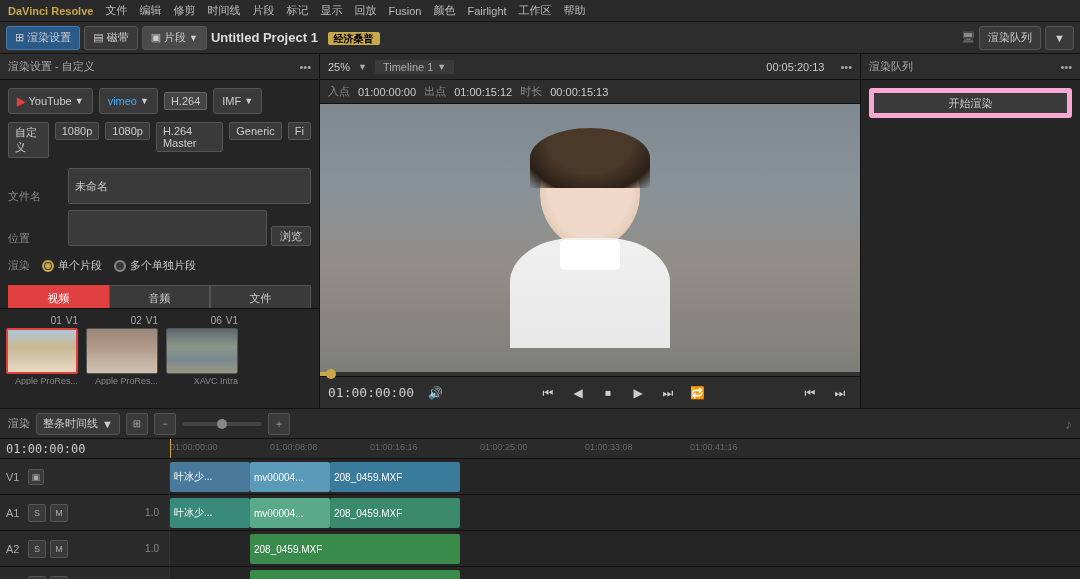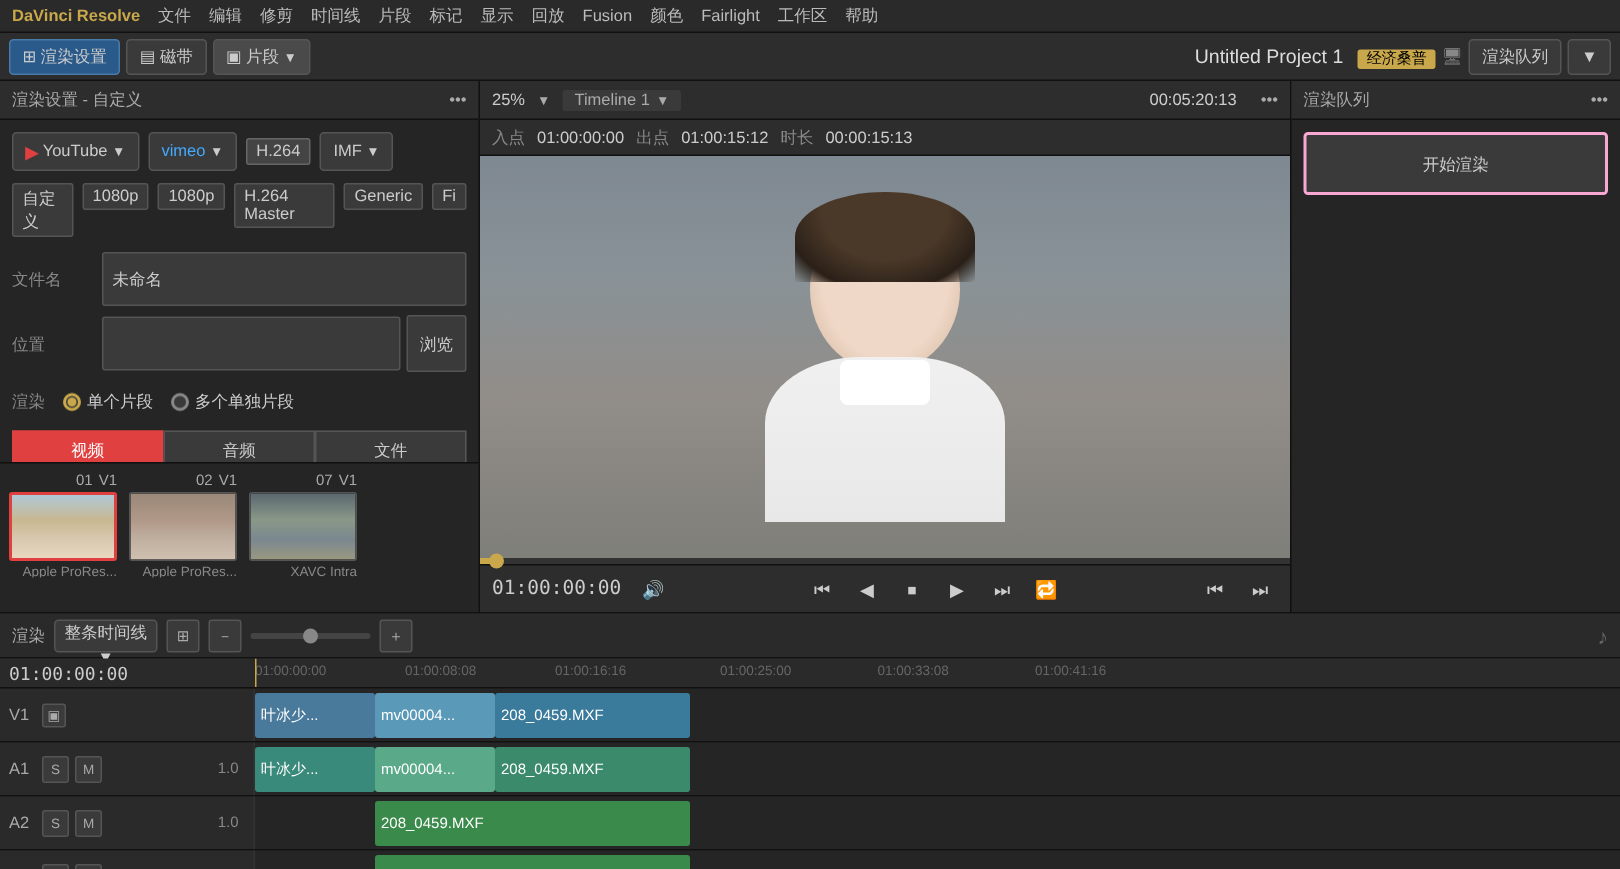--- a/index.html
+++ b/index.html
@@ -51,23 +51,24 @@
       cursor: pointer;
       display: flex;
       align-items: center;
       gap: 3px;
       font-size: 11px;
       white-space: nowrap;
     }
     .toolbar-btn.active { background: #4a4a4a; }
     .project-title {
       flex: 1;
-      text-align: right;
+      text-align: left;
       font-size: 13px;
       color: #ddd;
+      font-weight: bold;
     }
     .project-badge {
       background: #c8a84b;
       color: #000;
       padding: 1px 6px;
       border-radius: 2px;
       font-size: 10px;
       margin-left: 6px;
     }
 
@@ -154,36 +155,36 @@
       background: #3a3a3a;
       border: 1px solid #555;
       color: #ccc;
       padding: 2px 6px;
       border-radius: 2px;
       font-size: 11px;
     }
 
     .field-row {
       display: flex;
-      align-items: center;
+      align-items: flex-end;
       margin-bottom: 6px;
     }
     .field-label { color: #888; font-size: 11px; min-width: 60px; }
     .field-input {
       flex: 1;
       height: 36px;
       background: #3a3a3a;
       border: 1px solid #555;
       color: #ccc;
       padding: 0 6px;
       border-radius: 2px;
       font-size: 11px;
     }
     .browse-btn {
-      height: 38px;
+      height: 20px;
       padding: 0 8px;
       background: #3a3a3a;
       border: 1px solid #555;
       color: #ccc;
       border-radius: 2px;
       cursor: pointer;
       font-size: 11px;
       margin-left: 4px;
     }
 
@@ -408,23 +409,23 @@
     }
     .queue-empty {
       flex: 1;
       display: flex;
       align-items: center;
       justify-content: center;
       color: #555;
       font-size: 13px;
     }
     .start-render-btn {
-      height: 42px;
-      background: #3a3a3a;
-      border: 2px solid #f9a8d4;
+      height: 30px;
+      background: #3a3a3a;
+      border: 5px solid #f9a8d4;
       border-radius: 3px;
       color: #ccc;
       cursor: pointer;
       margin: 8px;
       font-size: 11px;
       display: flex;
       align-items: center;
       justify-content: center;
     }
 
@@ -450,21 +451,20 @@
       height: 22px;
       background: #3a3a3a;
       border: 1px solid #555;
       color: #ccc;
       padding: 0 6px;
       border-radius: 3px;
       font-size: 11px;
       display: flex;
       align-items: center;
       gap: 4px;
-      flex-direction: column;
     }
     .timeline-icon-btn {
       width: 22px; height: 22px;
       background: #3a3a3a;
       border: 1px solid #555;
       border-radius: 2px;
       display: flex; align-items: center; justify-content: center;
       cursor: pointer;
       color: #aaa;
       font-size: 10px;
@@ -739,21 +739,21 @@
               <span>V1</span>
             </div>
             <div class="clip-thumb">
               <div class="clip-thumb-img img2" style="background: linear-gradient(180deg, #9a8878 0%, #b09888 40%, #c0b0a0 70%, #d0c0b0 100%);"></div>
             </div>
             <span class="clip-label">Apple ProRes...</span>
           </div>
 
           <div class="clip-item">
             <div class="clip-header">
-              <span>07</span>
+              <span>06</span>
               <span>V1</span>
             </div>
             <div class="clip-thumb">
               <div class="clip-thumb-img img3" style="background: linear-gradient(180deg, #5a6870 0%, #8a9888 40%, #7a8890 70%, #9a9880 100%);"></div>
             </div>
             <span class="clip-label">XAVC Intra</span>
           </div>
         </div>
       </div>
     </div>

